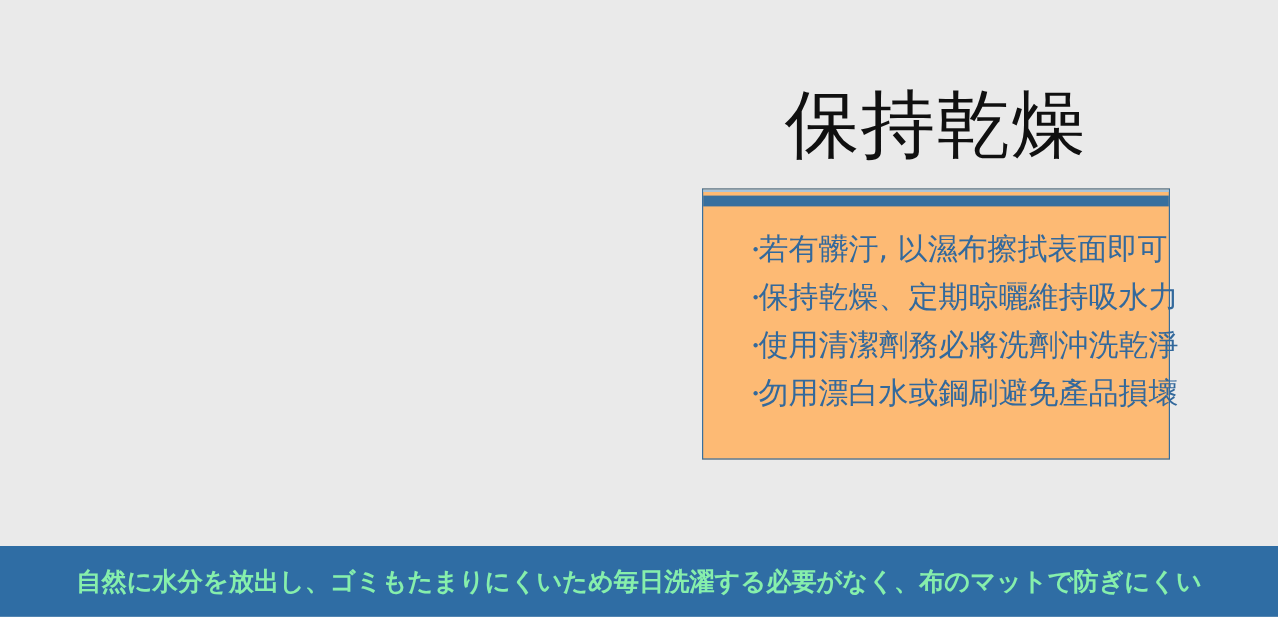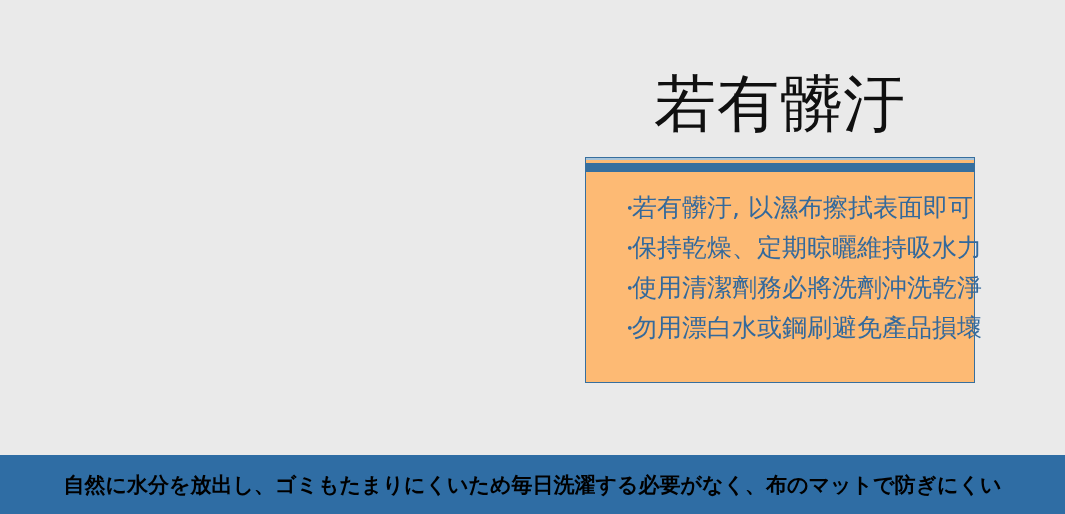--- a/index.html
+++ b/index.html
@@ -98,31 +98,31 @@
     height: 59px;
     background: #2f6da4;
     display: flex;
     align-items: center;
     justify-content: center;
   }
   .banner-text {
     font-family: "DejaVu Serif", "Liberation Serif", serif;
     font-weight: bold;
     font-size: 21px;
-    color: #000000;
+    color: #86efac;
     letter-spacing: 0px;
     white-space: nowrap;
   }
 </style>
 </head>
 <body>
 
 <div class="slide">
 
-  <div class="title">若有髒汙</div>
+  <div class="title">保持乾燥</div>
 
   <div class="card">
     <div class="card-topline"></div>
     <div class="card-accentbar"></div>
 
     <ul class="bullet-list">
       <li class="bullet-item">
         <span class="dot">・</span><span>若有髒汙, 以濕布擦拭表面即可</span>
       </li>
       <li class="bullet-item">

